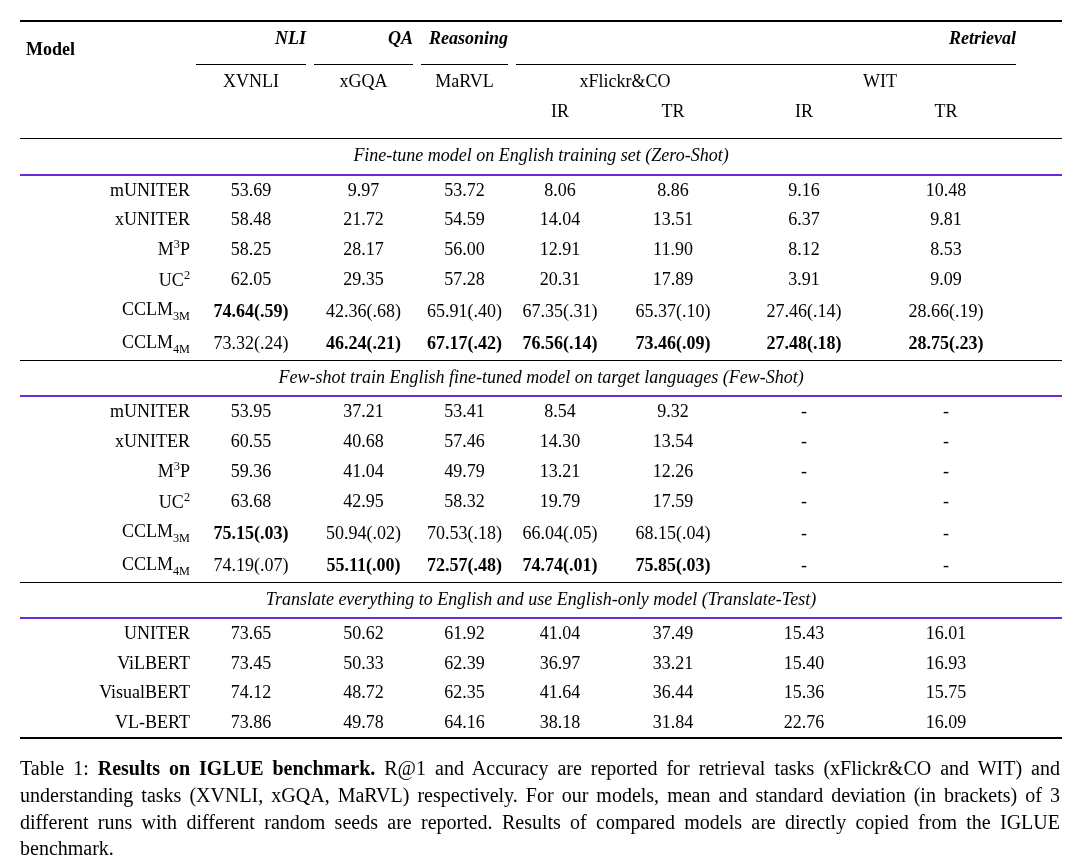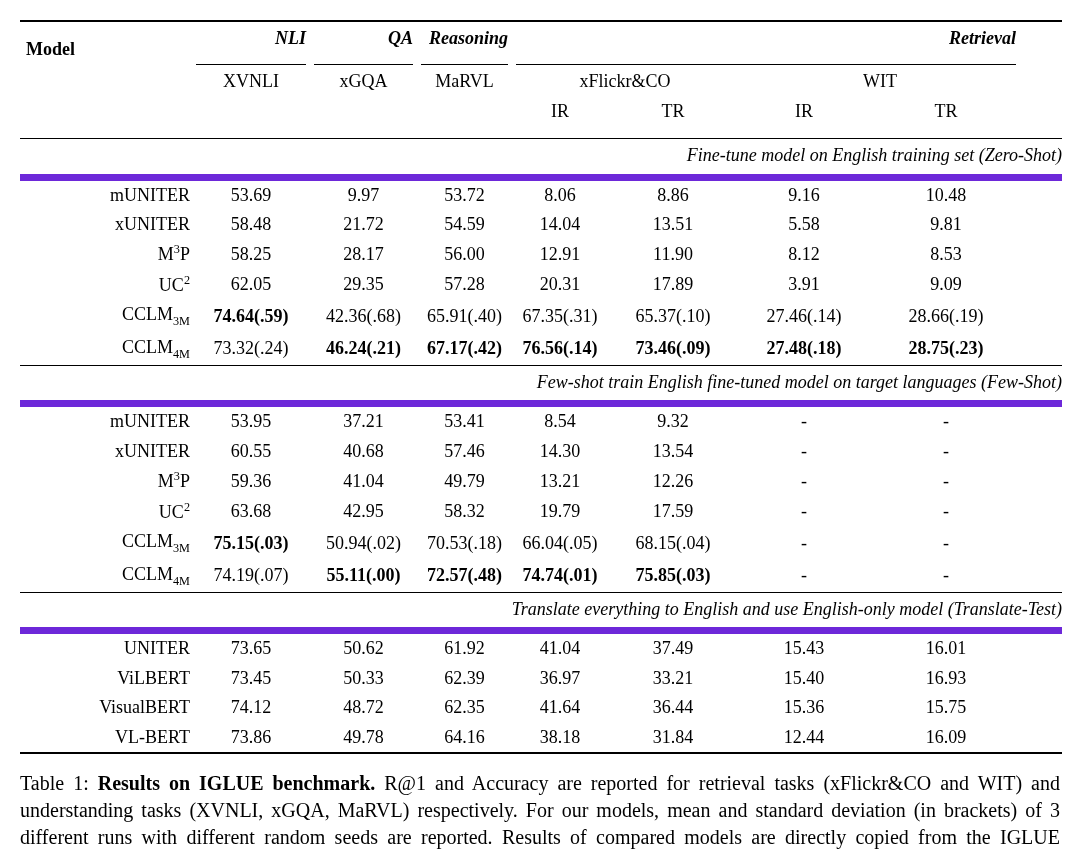--- a/index.html
+++ b/index.html
@@ -40,23 +40,23 @@
     padding: 5px 0 14px;
     font-weight: bold;
     text-align: right;
     font-style: italic;
   }
   .task { vertical-align: top; padding-top: 5px; }
   .metric { padding-bottom: 15px; font-family: Liberation Serif, serif; }
 
   td.section-td {
     font-style: italic;
-    text-align: right;
+    text-align: center;
     border-top: 1.5px solid #000;
-    border-bottom: 7px solid #6d28d9;
+    border-bottom: 2px solid #6d28d9;
     padding: 5px 0 6px;
   }
   td.model-cell { text-align: right; padding-left: 6px; }
   td.bold { font-weight: bold; }
   sup, sub { font-size: 68%; }
 
   .caption {
     width: 1040px;
     margin-top: 16px;
     font-size: 20px;
@@ -124,21 +124,21 @@
           <td>9.16</td>
           <td>10.48</td>
         </tr>
         <tr>
           <td class="model-cell"><span>xUNITER</span></td>
           <td>58.48</td>
           <td>21.72</td>
           <td>54.59</td>
           <td>14.04</td>
           <td>13.51</td>
-          <td>5.58</td>
+          <td>6.37</td>
           <td>9.81</td>
         </tr>
         <tr>
           <td class="model-cell"><span>M</span><sup>3</sup><span>P</span></td>
           <td>58.25</td>
           <td>28.17</td>
           <td>56.00</td>
           <td>12.91</td>
           <td>11.90</td>
           <td>8.12</td>
@@ -270,21 +270,21 @@
           <td>15.36</td>
           <td>15.75</td>
         </tr>
         <tr>
           <td class="model-cell"><span>VL-BERT</span></td>
           <td>73.86</td>
           <td>49.78</td>
           <td>64.16</td>
           <td>38.18</td>
           <td>31.84</td>
-          <td>12.44</td>
+          <td>22.76</td>
           <td>16.09</td>
         </tr>
       </tbody>
   </table>
 
   <p class="caption"><span>Table 1:</span> <strong>Results on IGLUE benchmark.</strong> <span>R@1 and Accuracy are reported for retrieval tasks (xFlickr&amp;CO and WIT) and understanding tasks (XVNLI, xGQA, MaRVL) respectively. For our models, mean and standard deviation (in brackets) of 3 different runs with different random seeds are reported. Results of compared models are directly copied from the IGLUE benchmark.</span></p>
 
 </div>
 
 </body></html>

